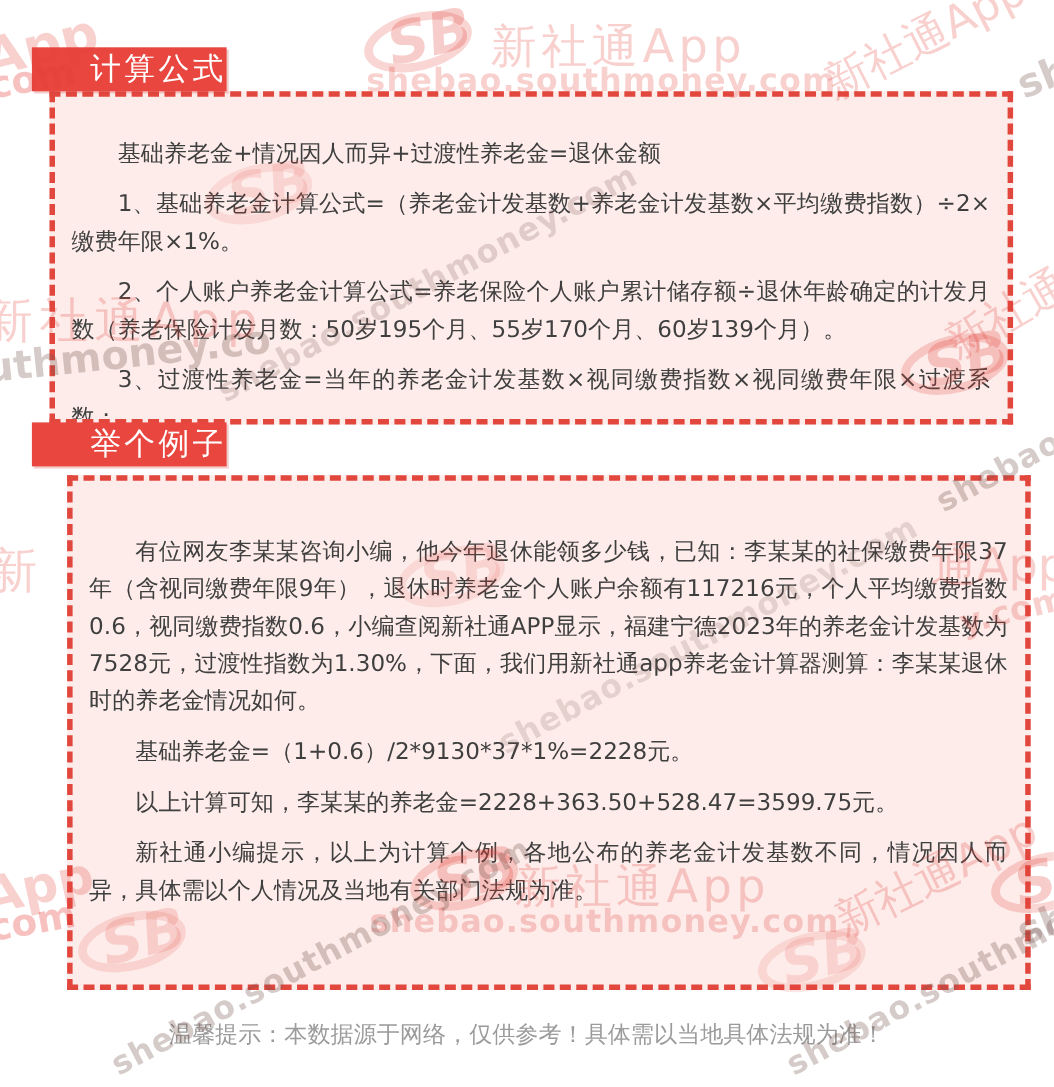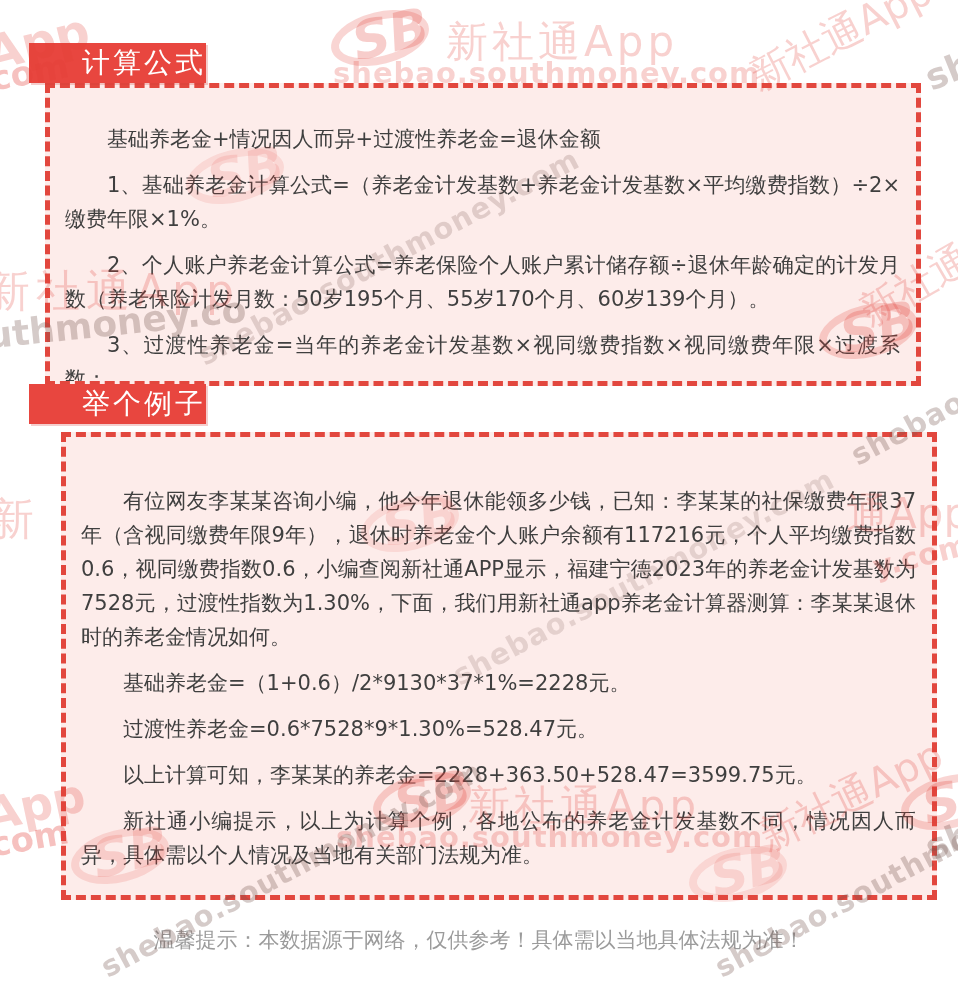--- a/index.html
+++ b/index.html
@@ -103,21 +103,20 @@
     <p>2、个人账户养老金计算公式=养老保险个人账户累计储存额÷退休年龄确定的计发月数（养老保险计发月数：50岁195个月、55岁170个月、60岁139个月）。</p>
     <p>3、过渡性养老金=当年的养老金计发基数×视同缴费指数×视同缴费年限×过渡系数；</p>
   </div>
 
   <div class="tab tab2">
     <span>举个例子</span>
   </div>
   <div class="panel panel2">
     <p>有位网友李某某咨询小编，他今年退休能领多少钱，已知：李某某的社保缴费年限37年（含视同缴费年限9年），退休时养老金个人账户余额有117216元，个人平均缴费指数0.6，视同缴费指数0.6，小编查阅新社通APP显示，福建宁德2023年的养老金计发基数为7528元，过渡性指数为1.30%，下面，我们用新社通app养老金计算器测算：李某某退休时的养老金情况如何。</p>
     <p>基础养老金=（1+0.6）/2*9130*37*1%=2228元。</p>
-    <p>过渡性养老金=0.6*7528*9*1.30%=528.47元。</p>
     <p>以上计算可知，李某某的养老金=2228+363.50+528.47=3599.75元。</p>
     <p>新社通小编提示，以上为计算个例，各地公布的养老金计发基数不同，情况因人而异，具体需以个人情况及当地有关部门法规为准。</p>
   </div>
 
   <div class="footer">温馨提示：本数据源于网络，仅供参考！具体需以当地具体法规为准！</div>
 
   <div class="wm-layer">
 
     <span class="wm wm-logo" style="left:330px; top:12px;">
       <i class="ring"></i>

